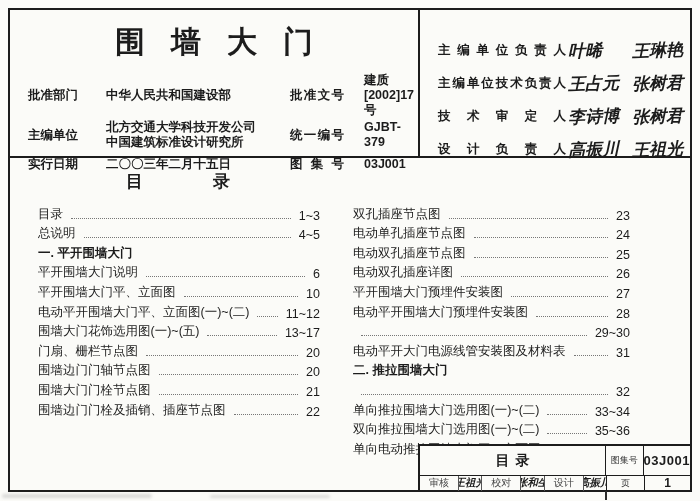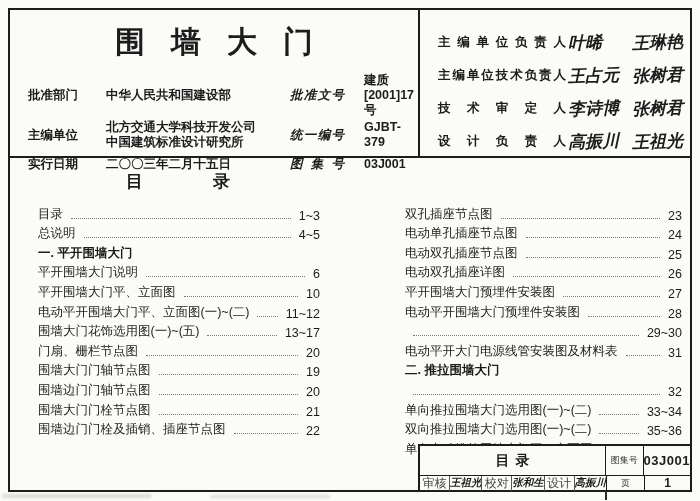--- a/index.html
+++ b/index.html
@@ -23,45 +23,45 @@
   .doc-title{
     text-align:center;font-size:30px;font-weight:bold;
     letter-spacing:26px;text-indent:26px;white-space:nowrap;
   }
   .info-grid{margin:10px 4px 0 18px;font-size:12.5px;}
   .info-row{
     display:grid;grid-template-columns:78px 184px 74px 1fr;
     align-items:center;min-height:24px;margin-bottom:3px;
   }
   .info-label{font-weight:600;white-space:nowrap;}
-  .jlab{display:inline-block;width:54px;text-align:justify;text-align-last:justify;font-style:italic;}
+  .jlab{display:inline-block;width:54px;text-align:justify;text-align-last:justify;}
   .info-value{font-weight:600;white-space:pre-line;line-height:1.18;}
   
-  .header-right{flex:1;padding:16px 8px 0 18px;border-radius:9px;}
+  .header-right{flex:1;padding:24px 8px 0 18px;border-radius:9px;}
   .sig-row{display:flex;align-items:center;height:33px;}
   .sig-label{
     width:128px;font-size:12.5px;font-weight:600;flex:none;
     text-align:justify;text-align-last:justify;white-space:nowrap;
   }
   .sig{
     font-family:"DejaVu Serif",serif;font-style:italic;font-weight:bold;
     font-size:17px;white-space:nowrap;transform:rotate(-2deg);
   }
   .sig-1{width:64px;margin-left:2px;flex:none;}
   .sig-2{flex:1;}
   
   .toc{padding-top:12px;}
   .toc-heading{
     width:300px;margin-left:18px;text-align:center;
     font-size:17px;font-weight:bold;letter-spacing:70px;text-indent:70px;white-space:nowrap;
   }
   .toc-cols{display:flex;margin-top:10px;}
   .toc-col{display:block;}
   .toc-col.left{margin-left:28px;width:282px;}
-  .toc-col.right{margin-left:85px;width:277px;}
+  .toc-col.right{margin-left:33px;width:277px;}
   .trow{display:flex;align-items:flex-end;height:19.6px;font-size:12.5px;}
   .ttext{white-space:nowrap;font-weight:500;}
   .trow.section .ttext{font-weight:bold;text-align:right;}
   .leader{flex:1;border-bottom:1.5px dotted var(--dot);margin:0 8px 4px 8px;min-width:8px;}
   .tpages{white-space:nowrap;font-weight:500;}
   
   .titleblock{
     position:absolute;right:0;bottom:0;width:272px;height:46px;
     border-left:2px solid var(--ink);border-top:2px solid var(--ink);
     background:var(--paper);
@@ -74,22 +74,22 @@
   }
   .tb-atlas-label{
     width:38px;border-right:1.5px solid var(--ink);
     display:flex;align-items:center;justify-content:center;font-size:9px;color:#333;
   }
   .tb-atlas-no{flex:1;display:flex;align-items:center;justify-content:center;
     font-size:13px;font-weight:600;letter-spacing:.5px;}
   .tb-bottom{display:flex;height:14.5px;}
   .tb-sigs{width:187px;border-right:1.5px solid var(--ink);display:flex;align-items:stretch;}
   .tb-slabel{
-    font-size:12px;color:#444;display:flex;align-items:center;justify-content:center;
-    width:30px;border-right:1px solid #555;flex:none;
+    font-size:10px;color:#444;display:flex;align-items:center;justify-content:center;
+    width:39px;border-right:1px solid #555;flex:none;
   }
   .tb-sig{
     font-family:"DejaVu Serif",serif;font-style:italic;font-weight:bold;font-size:10.5px;
     display:flex;align-items:center;justify-content:center;flex:1;
     border-right:1px solid #555;white-space:nowrap;overflow:hidden;
   }
   .tb-sig:last-child{border-right:none;}
   .tb-page-label{width:38px;border-right:1.5px solid var(--ink);
     display:flex;align-items:center;justify-content:center;font-size:9px;color:#333;}
   .tb-page-no{flex:1;display:flex;align-items:center;justify-content:center;
@@ -107,21 +107,21 @@
   <div class="sheet">
 
     <div class="header">
       <div class="header-left">
         <div class="doc-title">围墙大门</div>
         <div class="info-grid">
             <div class="info-row">
     <span class="info-label">批准部门</span>
     <span class="info-value">中华人民共和国建设部</span>
     <span class="info-label"><span class="jlab">批准文号</span></span>
-    <span class="info-value">建质[2001]17号</span>
+    <span class="info-value">建质[2002]17号</span>
   </div>
             <div class="info-row">
     <span class="info-label">主编单位</span>
     <span class="info-value">北方交通大学科技开发公司
 中国建筑标准设计研究所</span>
     <span class="info-label"><span class="jlab">统一编号</span></span>
     <span class="info-value">GJBT-379</span>
   </div>
             <div class="info-row">
     <span class="info-label">实行日期</span>
@@ -190,25 +190,20 @@
   </div>
             <div class="trow">
     <span class="ttext">围墙大门花饰选用图(一)~(五)</span>
     <span class="leader"></span>
     <span class="tpages">13~17</span>
   </div>
             <div class="trow">
     <span class="ttext">门扇、栅栏节点图</span>
     <span class="leader"></span>
     <span class="tpages">20</span>
-  </div>
-            <div class="trow">
-    <span class="ttext">围墙大门门轴节点图</span>
-    <span class="leader"></span>
-    <span class="tpages">19</span>
   </div>
             <div class="trow">
     <span class="ttext">围墙边门门轴节点图</span>
     <span class="leader"></span>
     <span class="tpages">20</span>
   </div>
             <div class="trow">
     <span class="ttext">围墙大门门栓节点图</span>
     <span class="leader"></span>
     <span class="tpages">21</span>

